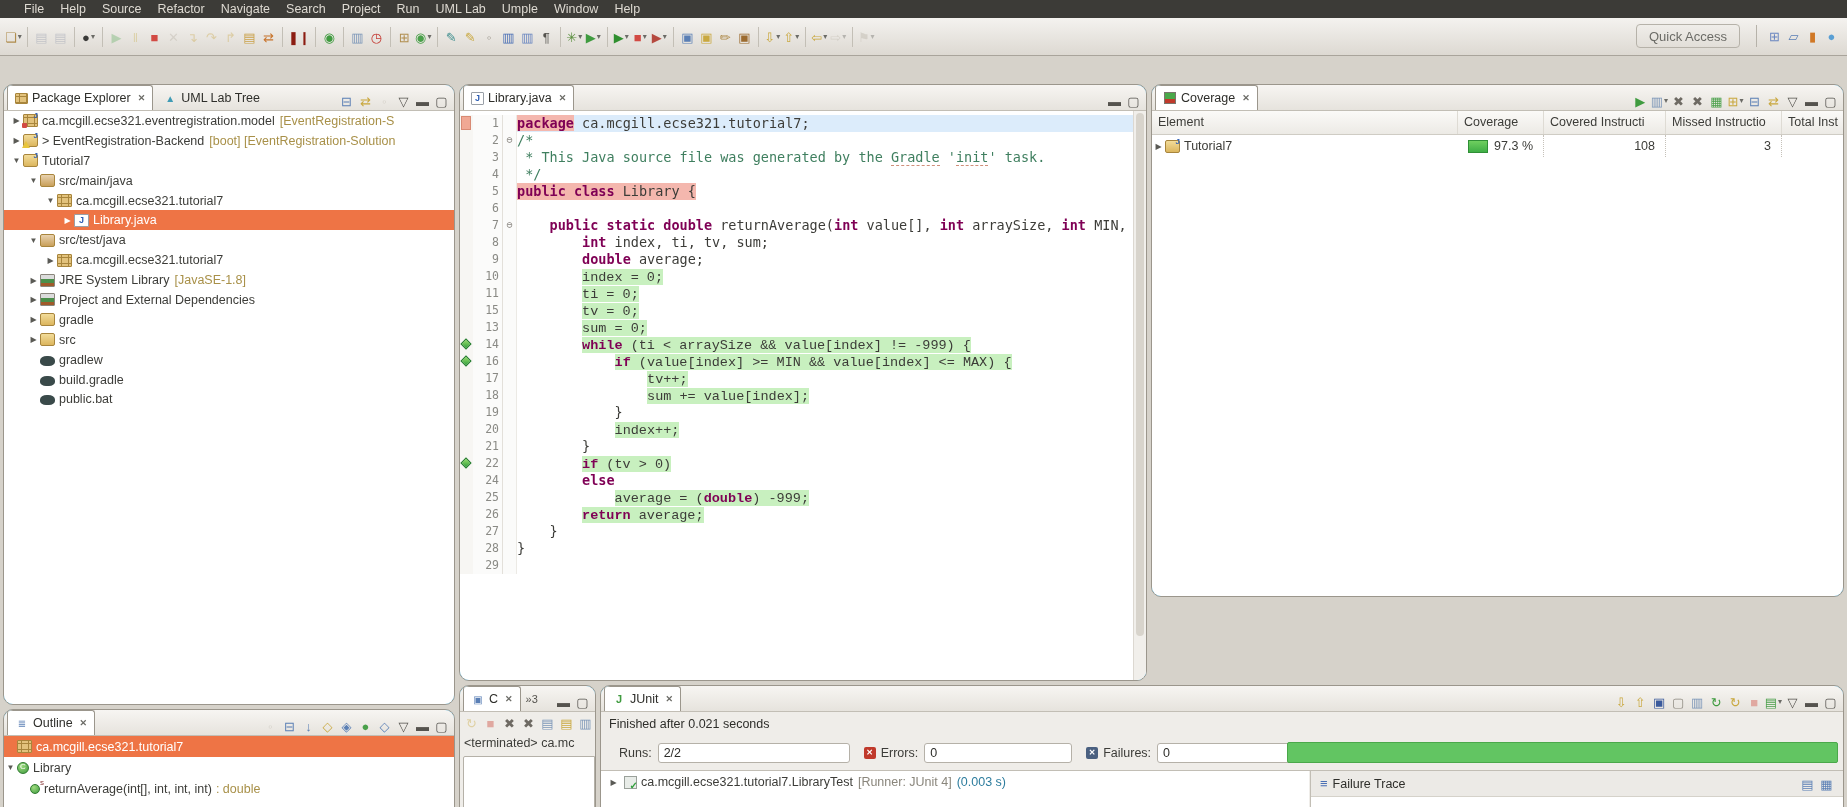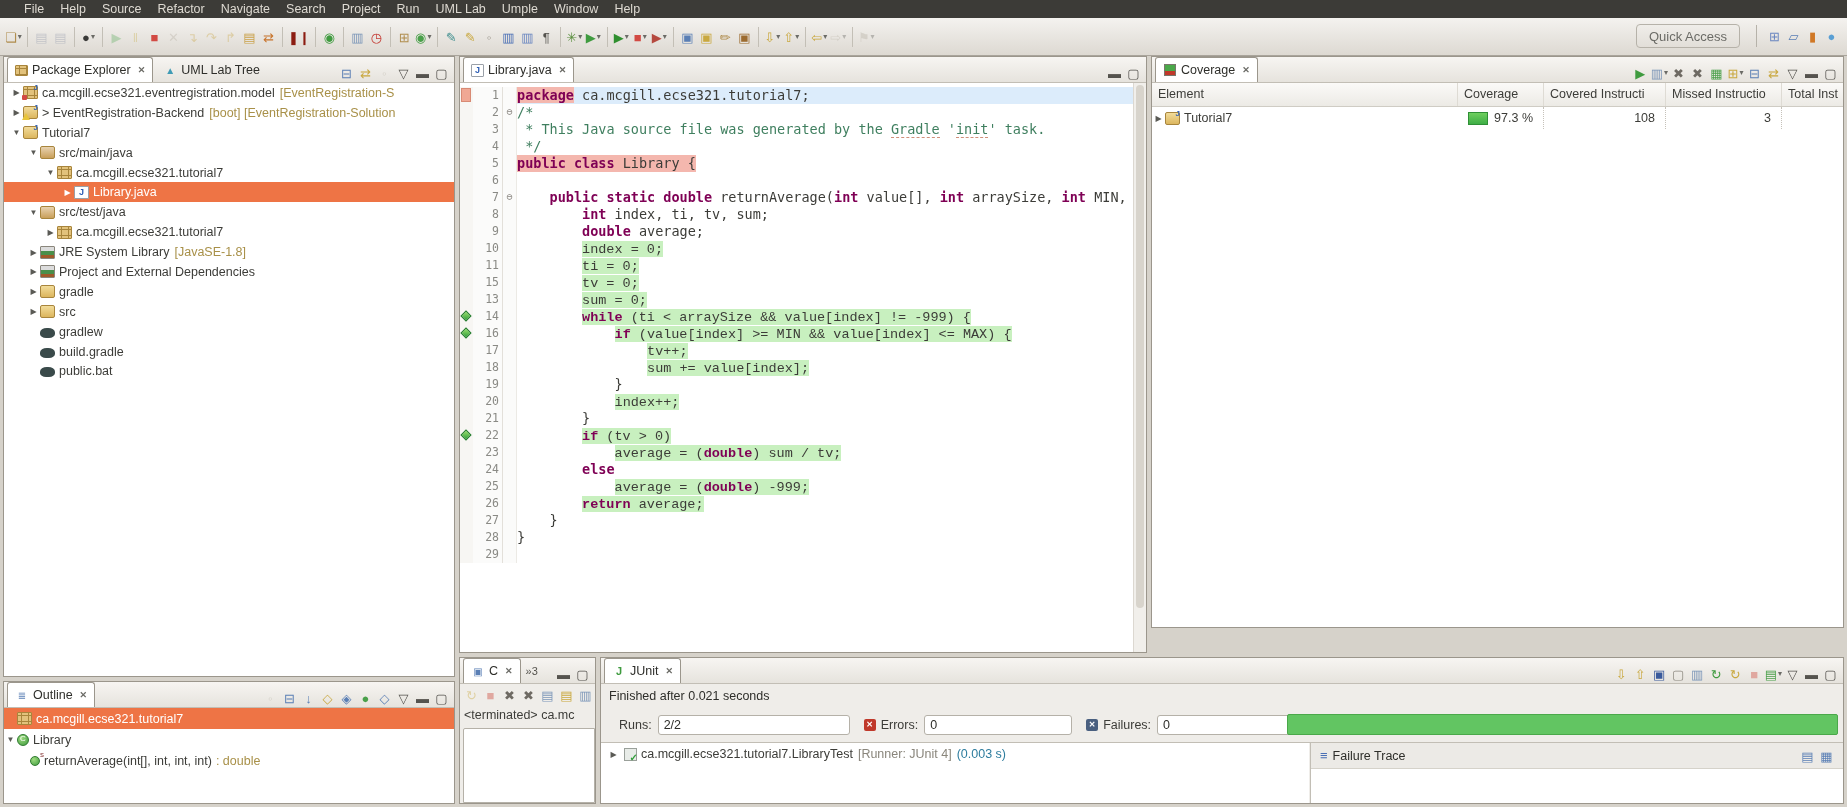--- a/index.html
+++ b/index.html
@@ -14,25 +14,25 @@
   #toolbar{position:absolute;left:0;top:18px;width:100%;height:38px;background:linear-gradient(#f4f2ef,#ddd9d2);border-bottom:1px solid #a9a49b;box-sizing:border-box;display:flex;align-items:center;padding-left:4px;}
   .tbi{display:inline-flex;align-items:flex-end;justify-content:center;min-width:17px;height:18px;font-size:13px;line-height:16px;margin:0 1px;cursor:default;}
   .tbi.dis{opacity:.4;}
   .caret{font-size:8px;color:#6b6b66;margin-left:1px;align-self:center;}
   .tsep{width:1px;height:20px;background:#c3bfb6;margin:0 4px;flex:none;}
   #quick-access{position:absolute;right:107px;top:6px;height:22px;padding:0 12px;border:1px solid #b6b2a9;border-radius:4px;color:#6b6b66;font-size:13px;display:flex;align-items:center;background:transparent;}
   #persp{position:absolute;right:6px;top:7px;display:flex;align-items:center;}
   #persp-sep{width:1px;height:22px;background:#b6b2a9;margin-right:8px;}
 
   
-  .panel{position:absolute;background:#7dd3fc;border:1px solid #9b968c;border-radius:0;box-sizing:border-box;overflow:hidden;}
+  .panel{position:absolute;background:#7dd3fc;border:1px solid #9b968c;border-radius:10px;box-sizing:border-box;overflow:hidden;margin-top:28px;}
   #pe{left:3px;top:56px;width:452px;height:621px;}
   #outline{left:3px;top:681px;width:452px;height:123px;}
   #editor{left:459px;top:56px;width:688px;height:597px;}
-  #coverage{left:1151px;top:56px;width:693px;height:572px;}
+  #coverage{left:1151px;top:56px;width:693px;height:513px;}
   #console{left:459px;top:657px;width:137px;height:147px;}
   #junit{left:600px;top:657px;width:1244px;height:147px;}
 
   .tabbar{height:25px;display:flex;align-items:flex-end;background:linear-gradient(#f7f5f2,#e6e3dd);border-bottom:1px solid #c2beb5;padding-left:3px;position:relative;}
   .tab{display:flex;align-items:center;height:24px;padding:0 7px;border:1px solid #9b968c;border-bottom:none;border-radius:3px 3px 0 0;background:#fff;margin-right:2px;white-space:nowrap;}
   .tab .lbl{margin:0 4px;color:#2e2e2a;}
   .tab.inactive{border-color:transparent;background:transparent;color:#55534e;}
   .tclose{font-size:9px;color:#6b6b66;margin-left:3px;font-weight:bold;}
   .tabtools{margin-left:auto;display:flex;align-items:center;padding-right:3px;}
   .ticon{display:inline-flex;align-items:center;justify-content:center;width:14px;height:14px;font-size:11px;}
@@ -500,26 +500,20 @@
           <div class="cl">
             <span class="cmk">
               <i class="mk-diamond"></i>
             </span>
             <span class="cnum">22</span>
             <span class="cfold"></span>
             <div class="ctext"><span>        </span><span class="chl covg"><span class="sk">if</span><span> (tv &gt; 0)</span></span></div>
           </div>
           <div class="cl">
             <span class="cmk"></span>
-            <span class="cnum">23</span>
-            <span class="cfold"></span>
-            <div class="ctext"><span>            </span><span class="chl covg"><span>average = (</span><span class="sk">double</span><span>) sum / tv;</span></span></div>
-          </div>
-          <div class="cl">
-            <span class="cmk"></span>
             <span class="cnum">24</span>
             <span class="cfold"></span>
             <div class="ctext"><span>        </span><span class="chl"><span class="sk">else</span></span></div>
           </div>
           <div class="cl">
             <span class="cmk"></span>
             <span class="cnum">25</span>
             <span class="cfold"></span>
             <div class="ctext"><span>            </span><span class="chl covg"><span>average = (</span><span class="sk">double</span><span>) -999;</span></span></div>
           </div>

